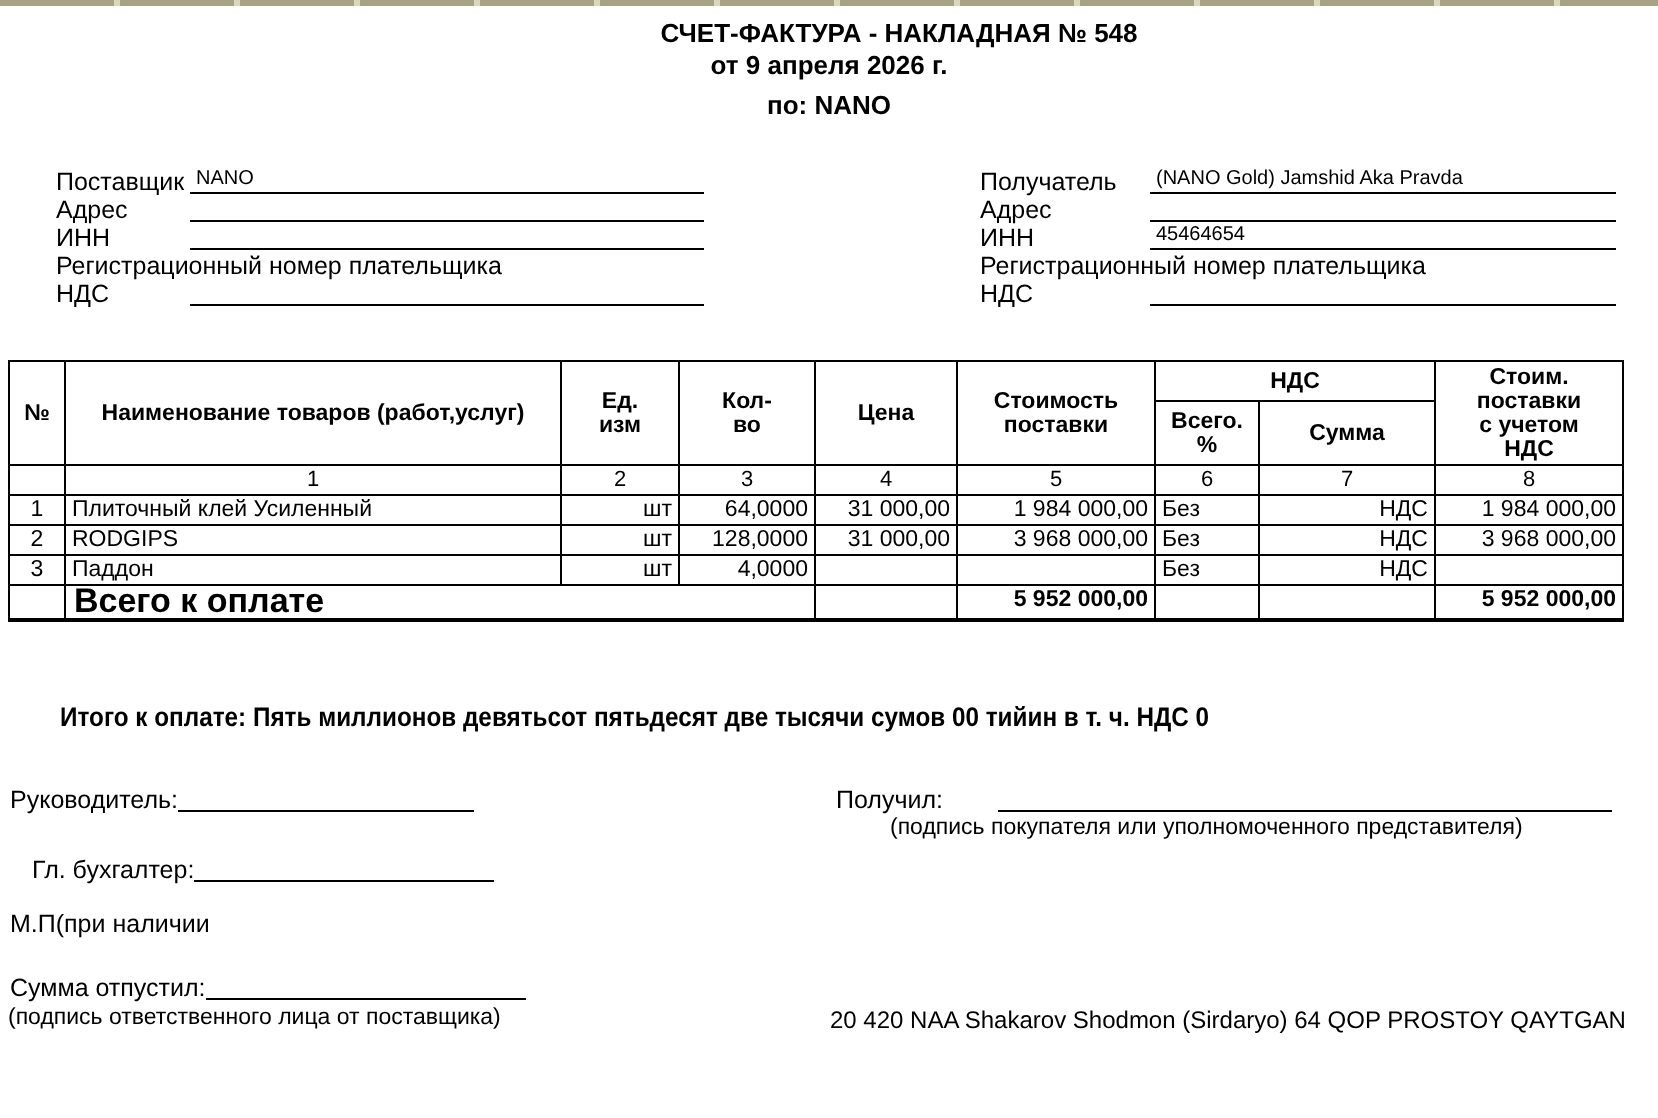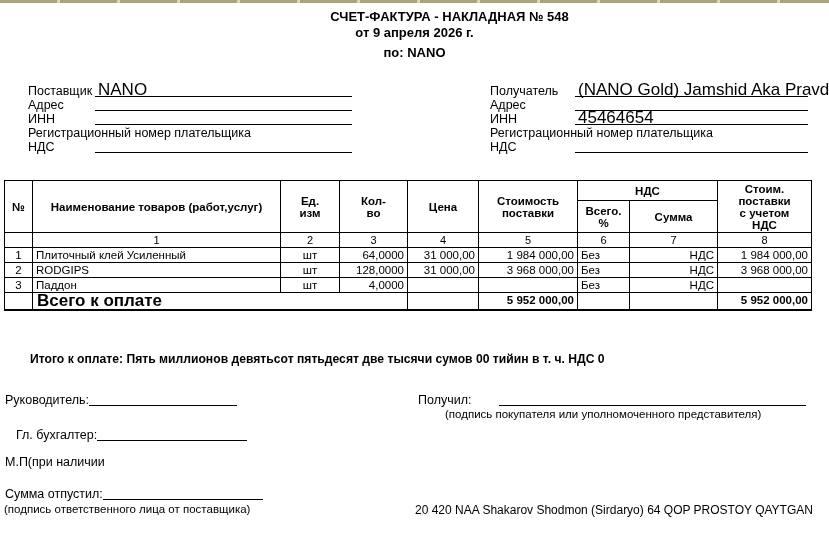--- a/index.html
+++ b/index.html
@@ -14,32 +14,32 @@
   .t1{top:9px;padding-left:35px;}.t2{top:25px;}.t3{top:45px;}
 
   .party{position:absolute;top:84px;}
   .party.pleft{left:28px;width:324px;}
   .party.pright{left:490px;width:318px;}
   .prow{position:relative;height:14px;font-size:12.5px;}
   .plabel{position:absolute;left:0;bottom:0;line-height:14px;white-space:nowrap;}
   .pline{position:absolute;bottom:1px;right:0;border-bottom:1px solid #000;height:13px;}
   .pleft .pline{left:67px;}
   .pright .pline{left:85px;}
-  .pval{position:absolute;left:3px;bottom:0;font-size:17px;line-height:13px;white-space:nowrap;}
+  .pval{position:absolute;left:3px;bottom:0;font-size:10px;line-height:13px;white-space:nowrap;}
 
   .tblwrap{position:absolute;left:4px;top:180px;}
   table.items{border-collapse:collapse;table-layout:fixed;width:807px;}
   table.items th,table.items td{border:1px solid #000;padding:0 3px;overflow:hidden;}
   table.items th{font-size:11.5px;font-weight:bold;text-align:center;white-space:pre-line;line-height:12px;vertical-align:middle;}
   table.items td{font-size:11.5px;line-height:13px;vertical-align:middle;}
   tr.numrow td{font-size:11px;text-align:center;height:14px;}
   tr.datarow{height:15px;}
   td.cnum{text-align:center;}
   td.cname{font-size:12px;text-align:left;padding-left:4px;}
-  td.cunit{text-align:center;}
+  td.cunit{text-align:right;}
   td.cright{text-align:right;}
   td.crate{text-align:left;padding-left:5px;}
   tr.totalrow{height:17px;}
   tr.totalrow td{border-bottom:2px solid #000;font-weight:bold;}
   tr.totalrow td.tlabel{font-size:17px;text-align:left;padding-left:4px;}
 
   .summary{position:absolute;left:30px;top:351px;font-weight:bold;font-size:13.5px;
            white-space:nowrap;transform:scaleX(.9);transform-origin:0 50%;}
 
   .sig{position:absolute;font-size:12.5px;white-space:nowrap;}

